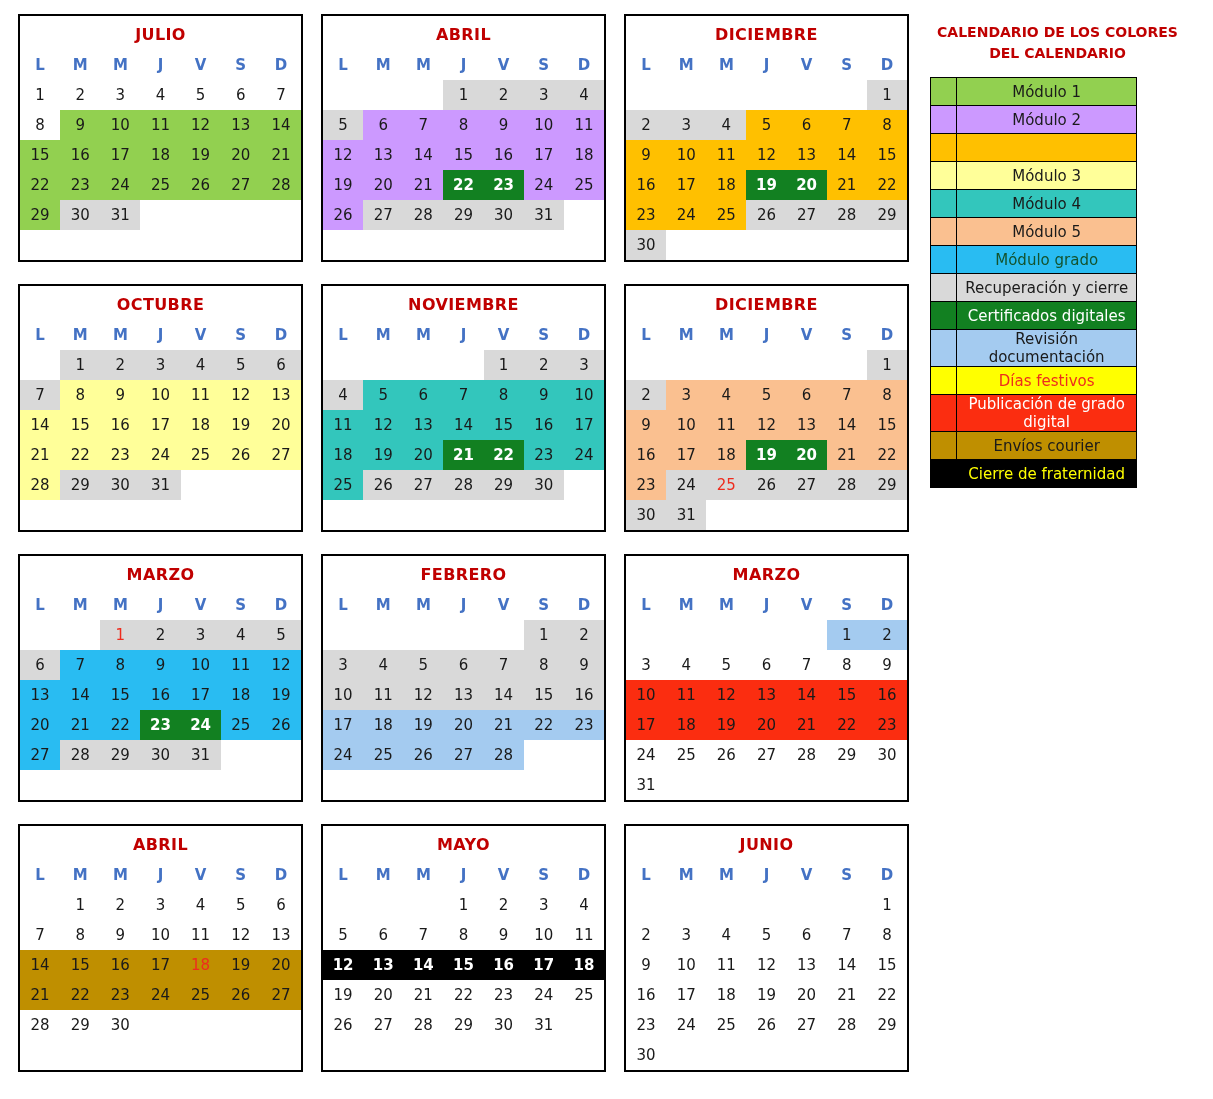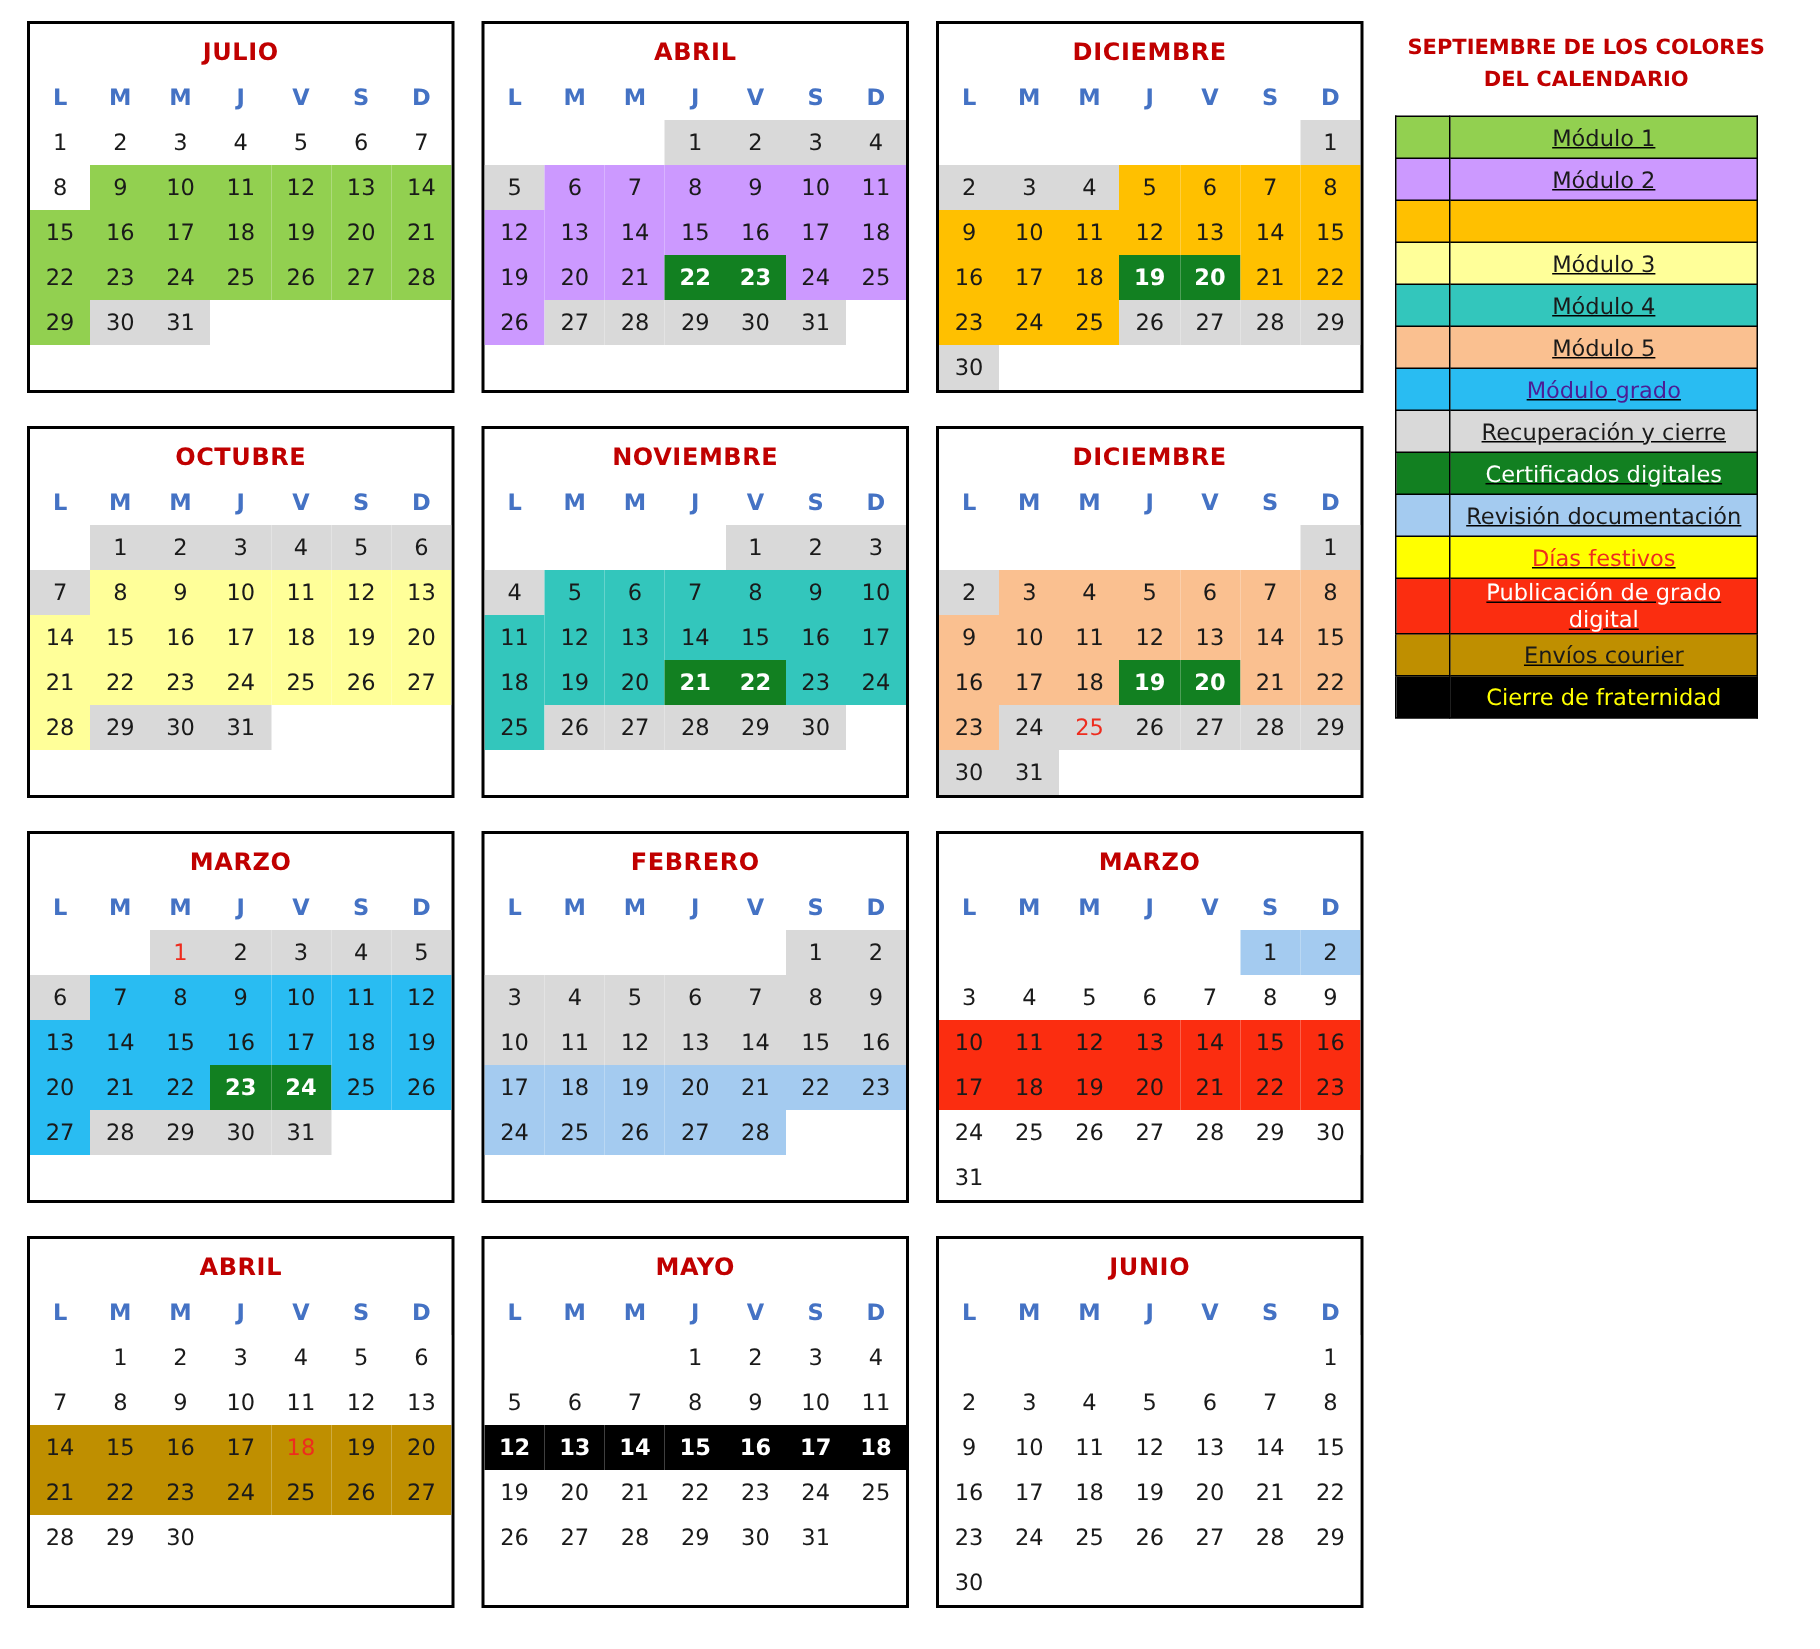--- a/index.html
+++ b/index.html
@@ -26,21 +26,21 @@
     height:30px;padding:0;text-align:center;
     font-size:15px;font-weight:bold;
   }
   .month-table td{
     height:30px;padding:0;text-align:center;
     font-size:15px;font-weight:normal;
   }
   td.hl{font-weight:bold;}
   .legend{position:absolute;left:930px;top:22px;width:255px;}
   .legend-title{text-align:center;font-weight:bold;font-size:14px;line-height:21px;}
-  .legend-table{border-collapse:collapse;margin-top:13px;width:242px;text-decoration:underline;}
+  .legend-table{border-collapse:collapse;margin-top:13px;width:207px;}
   .legend-table td{border:1.5px solid #000;height:27px;padding:0;}
   .legend-table td.sw{width:40px;}
   .legend-table td.lab{width:215px;text-align:center;font-size:15px;}
 </style>
 </head>
 <body>
 
 <div class="months-grid">
     <div class="month">
       <div class="month-title" style="color: rgb(192, 0, 0);">JULIO</div>
@@ -831,21 +831,21 @@
             <td></td>
             <td></td>
           </tr>
         </tbody>
       </table>
     </div>
   </div>
 
 <div class="legend">
   <div class="legend-title" style="color: rgb(192, 0, 0);">
-    <div>SEPTIEMBRE DE LOS COLORES</div>
+    <div>CALENDARIO DE LOS COLORES</div>
     <div>DEL CALENDARIO</div>
   </div>
   <table class="legend-table">
     <tbody>
         <tr>
           <td class="sw" style="background-color: rgb(146, 208, 80);"></td>
           <td class="lab" style="background-color: rgb(146, 208, 80); color: rgb(26, 26, 26);">Módulo 1</td>
         </tr>
         <tr>
           <td class="sw" style="background-color: rgb(204, 153, 255);"></td>
@@ -862,21 +862,21 @@
         <tr>
           <td class="sw" style="background-color: rgb(51, 198, 188);"></td>
           <td class="lab" style="background-color: rgb(51, 198, 188); color: rgb(26, 26, 26);">Módulo 4</td>
         </tr>
         <tr>
           <td class="sw" style="background-color: rgb(250, 192, 144);"></td>
           <td class="lab" style="background-color: rgb(250, 192, 144); color: rgb(26, 26, 26);">Módulo 5</td>
         </tr>
         <tr>
           <td class="sw" style="background-color: rgb(41, 188, 242);"></td>
-          <td class="lab" style="background-color: rgb(41, 188, 242); color: #4c1d95; margin-top: 12px;">Módulo grado</td>
+          <td class="lab" style="background-color: rgb(41, 188, 242); color: #14532d; margin-top: 12px;">Módulo grado</td>
         </tr>
         <tr>
           <td class="sw" style="background-color: rgb(217, 217, 217);"></td>
           <td class="lab" style="background-color: rgb(217, 217, 217); color: rgb(26, 26, 26);">Recuperación y cierre</td>
         </tr>
         <tr>
           <td class="sw" style="background-color: rgb(18, 128, 33);"></td>
           <td class="lab" style="background-color: rgb(18, 128, 33); color: rgb(255, 255, 255);">Certificados digitales</td>
         </tr>
         <tr>

